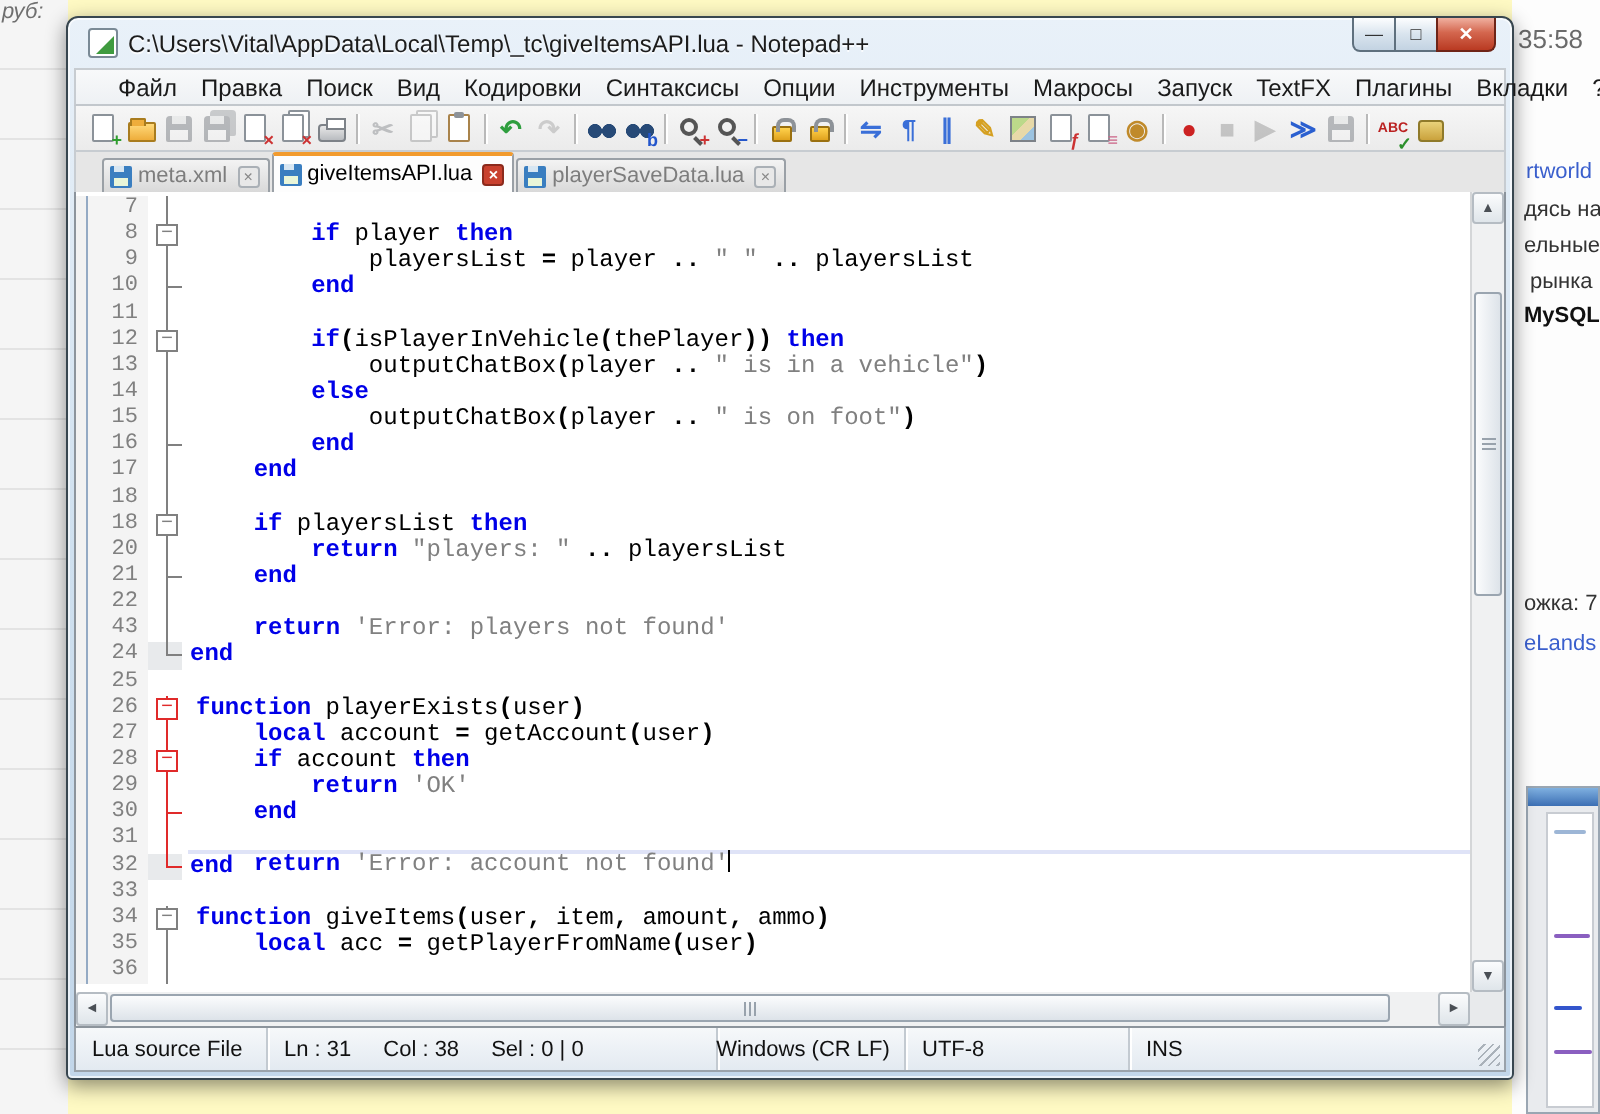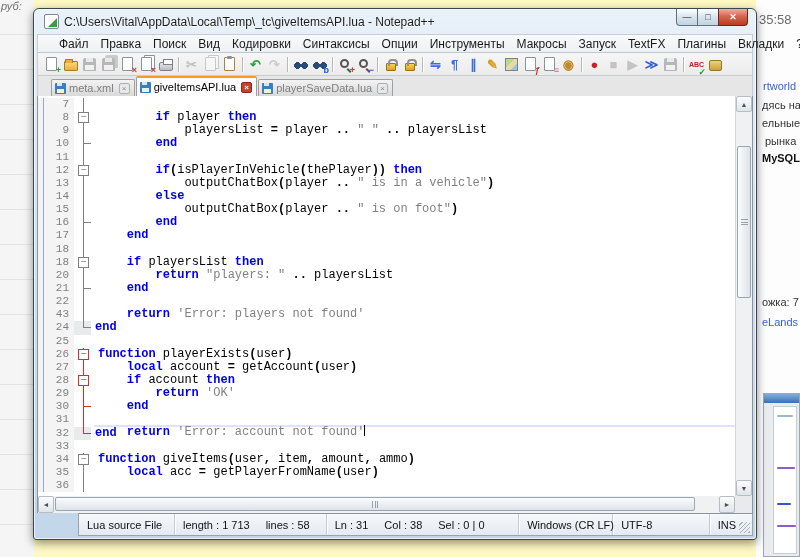--- a/index.html
+++ b/index.html
@@ -123,25 +123,25 @@
     background:linear-gradient(180deg,#fbfcfd,#dfe5ea); border:1px solid #b5bcc3; border-radius:2px; }
   .hbtn.right { margin-left:auto; }
   .hthumb { position:absolute; left:17px; top:1px; height:14px; width:640px;
     background:linear-gradient(180deg,#fbfcfd,#dde3e9); border:1px solid #9aa5b0; border-radius:2px; }
   .hthumb::after { content:""; position:absolute; top:3px; left:316px; width:8px; height:7px;
     background:repeating-linear-gradient(90deg,#98a2ac 0 1px,transparent 1px 2.6px); }
   .corner { width:17px; background:#e8eaec; flex:0 0 auto; }
 
   
   .statusbar { height:23px; flex:0 0 auto; display:flex; align-items:center; font-size:11px; color:#111;
-    background:linear-gradient(180deg,#f6f8fa,#e3eaf1); border:1px solid #9aa2aa; border-top:1px solid #8c949c; position:relative;margin-left:41px; }
+    background:linear-gradient(180deg,#f6f8fa,#e3eaf1); border:1px solid #9aa2aa; border-top:1px solid #8c949c; position:relative; }
   .seg { height:100%; display:flex; align-items:center; padding-left:8px; border-right:1px solid #c3cad1; box-shadow:1px 0 0 #fff; white-space:nowrap; }
   .seg span { margin-right:16px; }
   .seg.s1 { width:96px; } .seg.s2 { width:170px; } .seg.s3 { width:225px; }
-  .seg.s4 { width:94px; } .seg.s5 { width:112px; } .seg.s6 { flex:1; border-right:none; box-shadow:none; }
+  .seg.s4 { width:94px;justify-content:center; } .seg.s5 { width:112px; } .seg.s6 { flex:1; border-right:none; box-shadow:none; }
   .grip { position:absolute; right:2px; bottom:2px; width:11px; height:11px;
     background:repeating-linear-gradient(135deg,transparent 0 2px,#aab2ba 2px 3px); }
 </style>
 </head>
 <body>
 
 <div id="stage">
 
   <div class="bg-left"></div>
   <div class="bg-left-label">руб:</div>
@@ -539,24 +539,20 @@
         <div class="hthumb"></div>
         <div class="hbtn right">►</div>
       </div>
       <div class="corner"></div>
     </div>
 
     <div class="statusbar">
       <div class="seg s1">
           <span>Lua source File</span>
         </div>
-      <div class="seg s2">
-        <span>length : 1 713</span>
-        <span>lines : 58</span>
-      </div>
       <div class="seg s3">
         <span>Ln : 31</span>
         <span>Col : 38</span>
         <span>Sel : 0 | 0</span>
       </div>
       <div class="seg s4">
           <span>Windows (CR LF)</span>
         </div>
       <div class="seg s5">
           <span>UTF-8</span>

